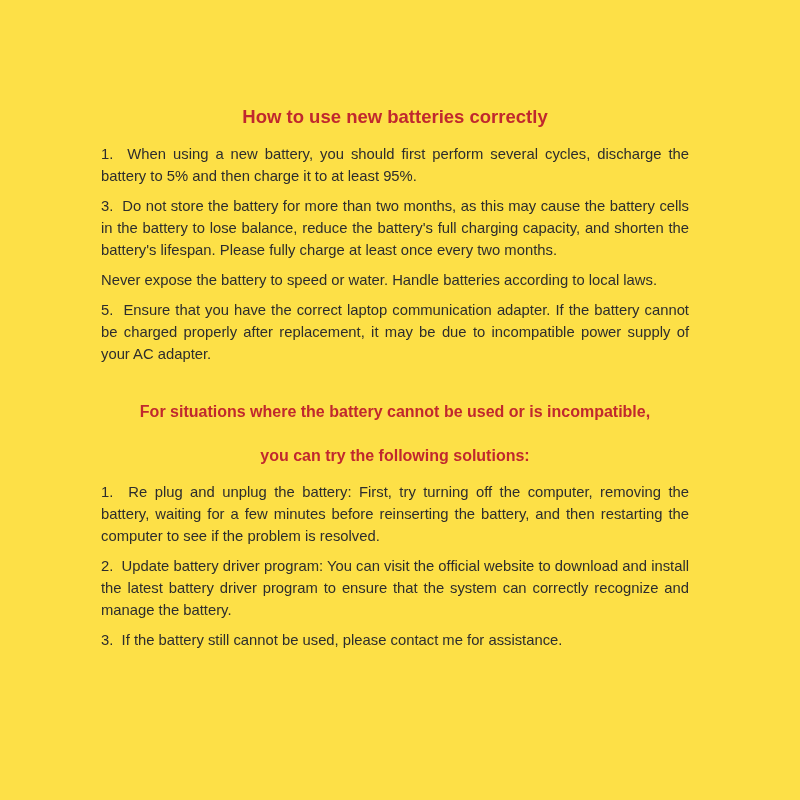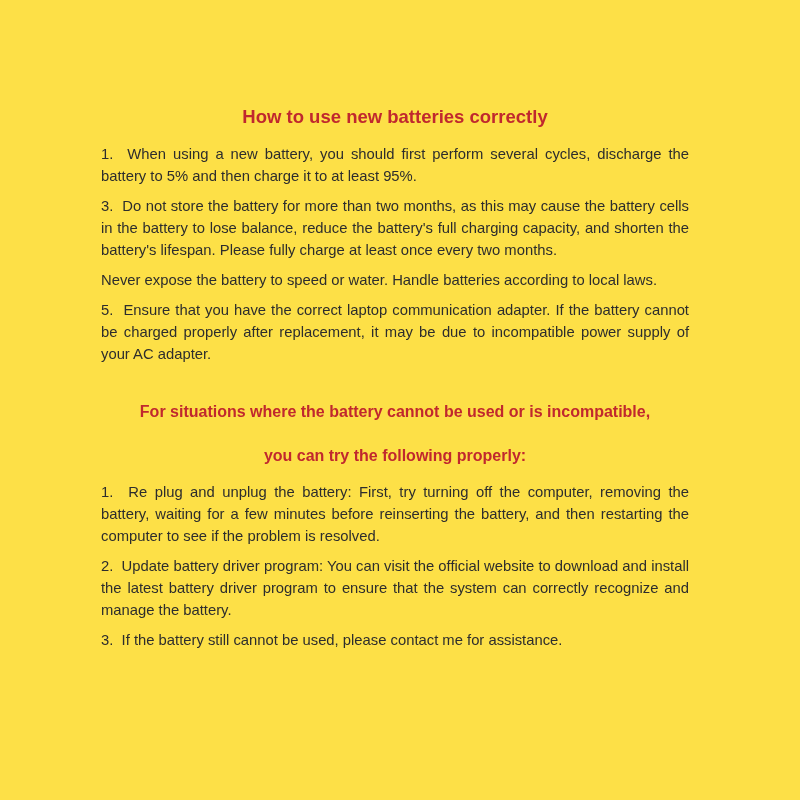--- a/index.html
+++ b/index.html
@@ -65,21 +65,21 @@
 
     <div class="body-block usage-block">
       <p>1.&nbsp; When using a new battery, you should first perform several cycles, discharge the battery to 5% and then charge it to at least 95%.</p>
       <p>3.&nbsp; Do not store the battery for more than two months, as this may cause the battery cells in the battery to lose balance, reduce the battery's full charging capacity, and shorten the battery's lifespan. Please fully charge at least once every two months.</p>
       <p>Never expose the battery to speed or water. Handle batteries according to local laws.</p>
       <p>5.&nbsp; Ensure that you have the correct laptop communication adapter. If the battery cannot be charged properly after replacement, it may be due to incompatible power supply of your AC adapter.</p>
     </div>
 
     <h2 class="red-heading h2">For situations where the battery cannot be used or is incompatible,</h2>
 
-    <h2 class="red-heading h2 h2b">you can try the following properly:</h2>
+    <h2 class="red-heading h2 h2b">you can try the following solutions:</h2>
 
     <div class="body-block solutions-block">
       <p>1.&nbsp; Re plug and unplug the battery: First, try turning off the computer, removing the battery, waiting for a few minutes before reinserting the battery, and then restarting the computer to see if the problem is resolved.</p>
       <p>2.&nbsp; Update battery driver program: You can visit the official website to download and install the latest battery driver program to ensure that the system can correctly recognize and manage the battery.</p>
       <p>3.&nbsp; If the battery still cannot be used, please contact me for assistance.</p>
     </div>
 
   </div>
 </div>
 

